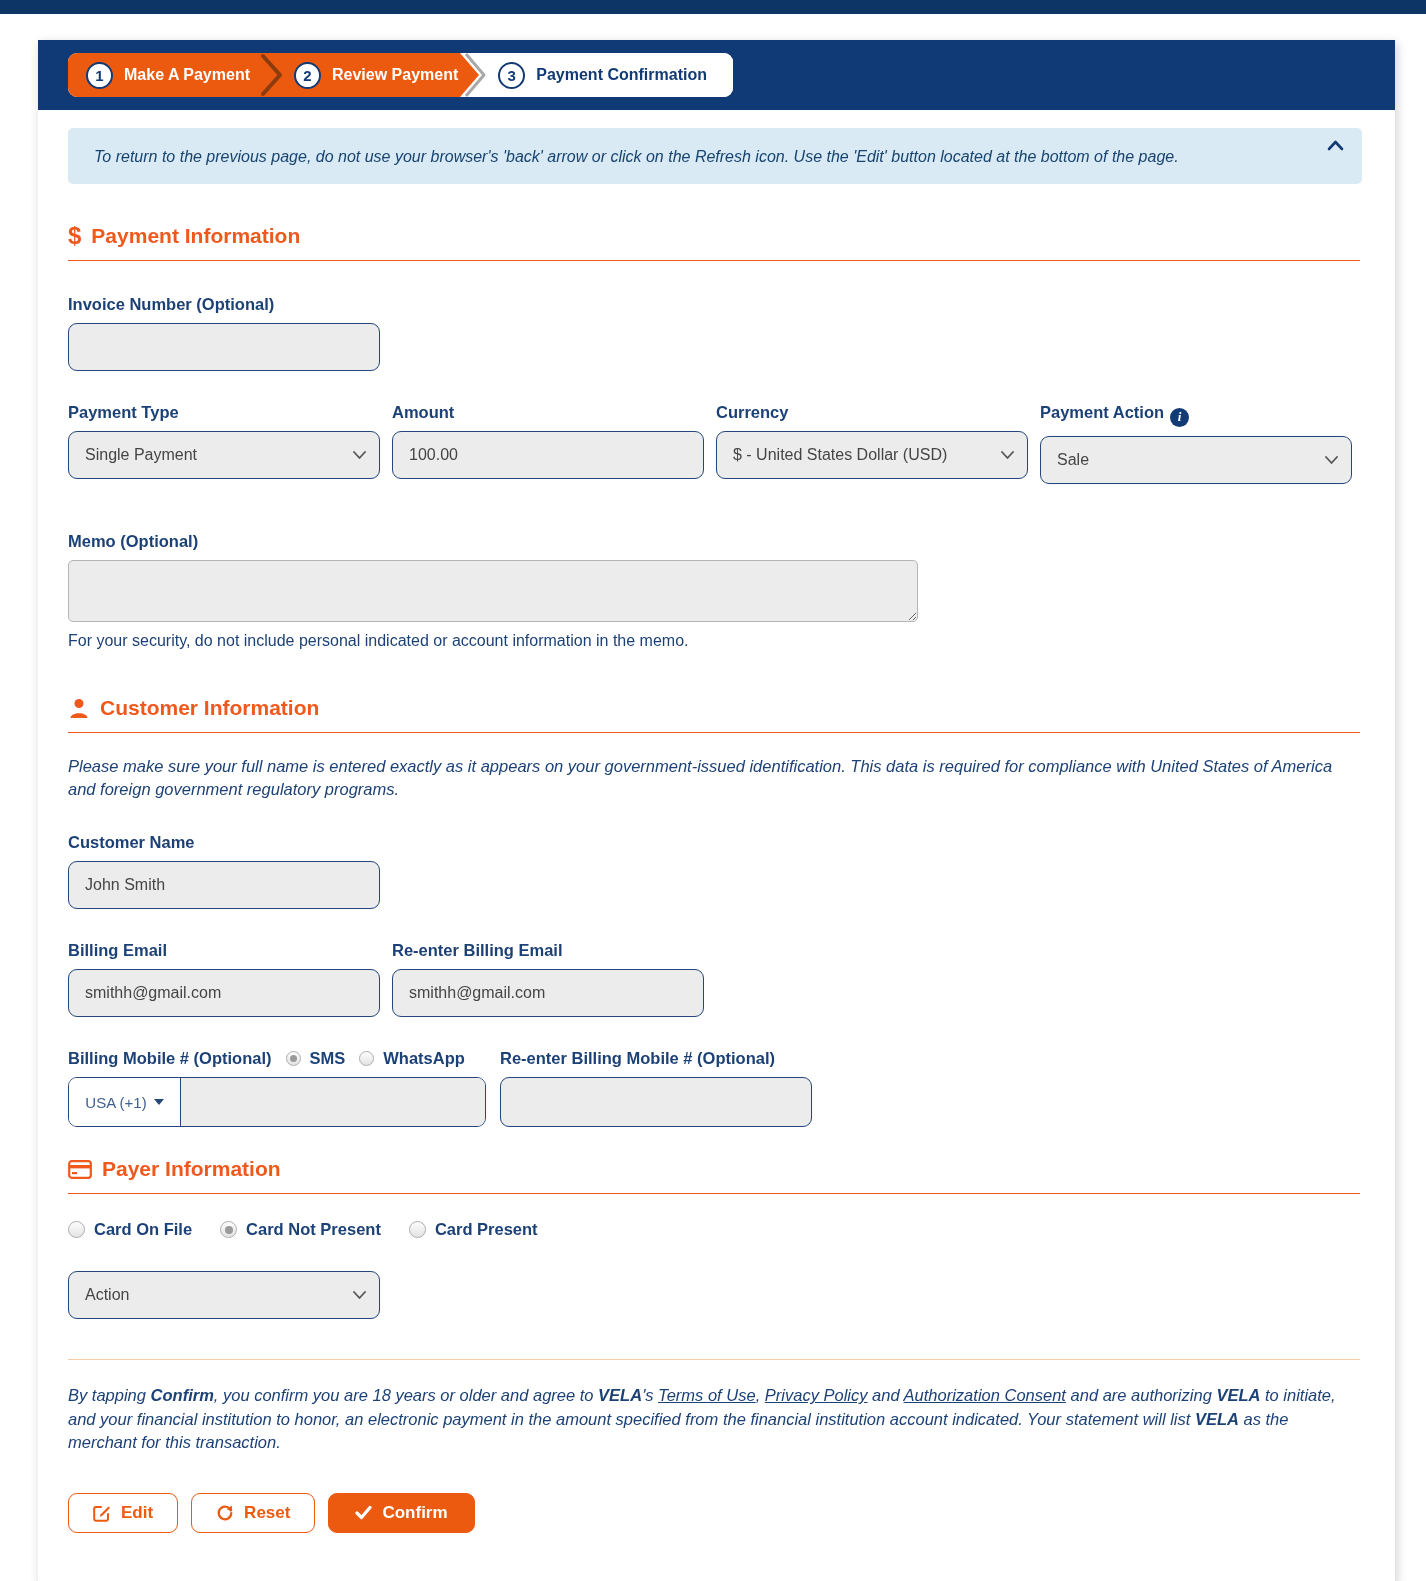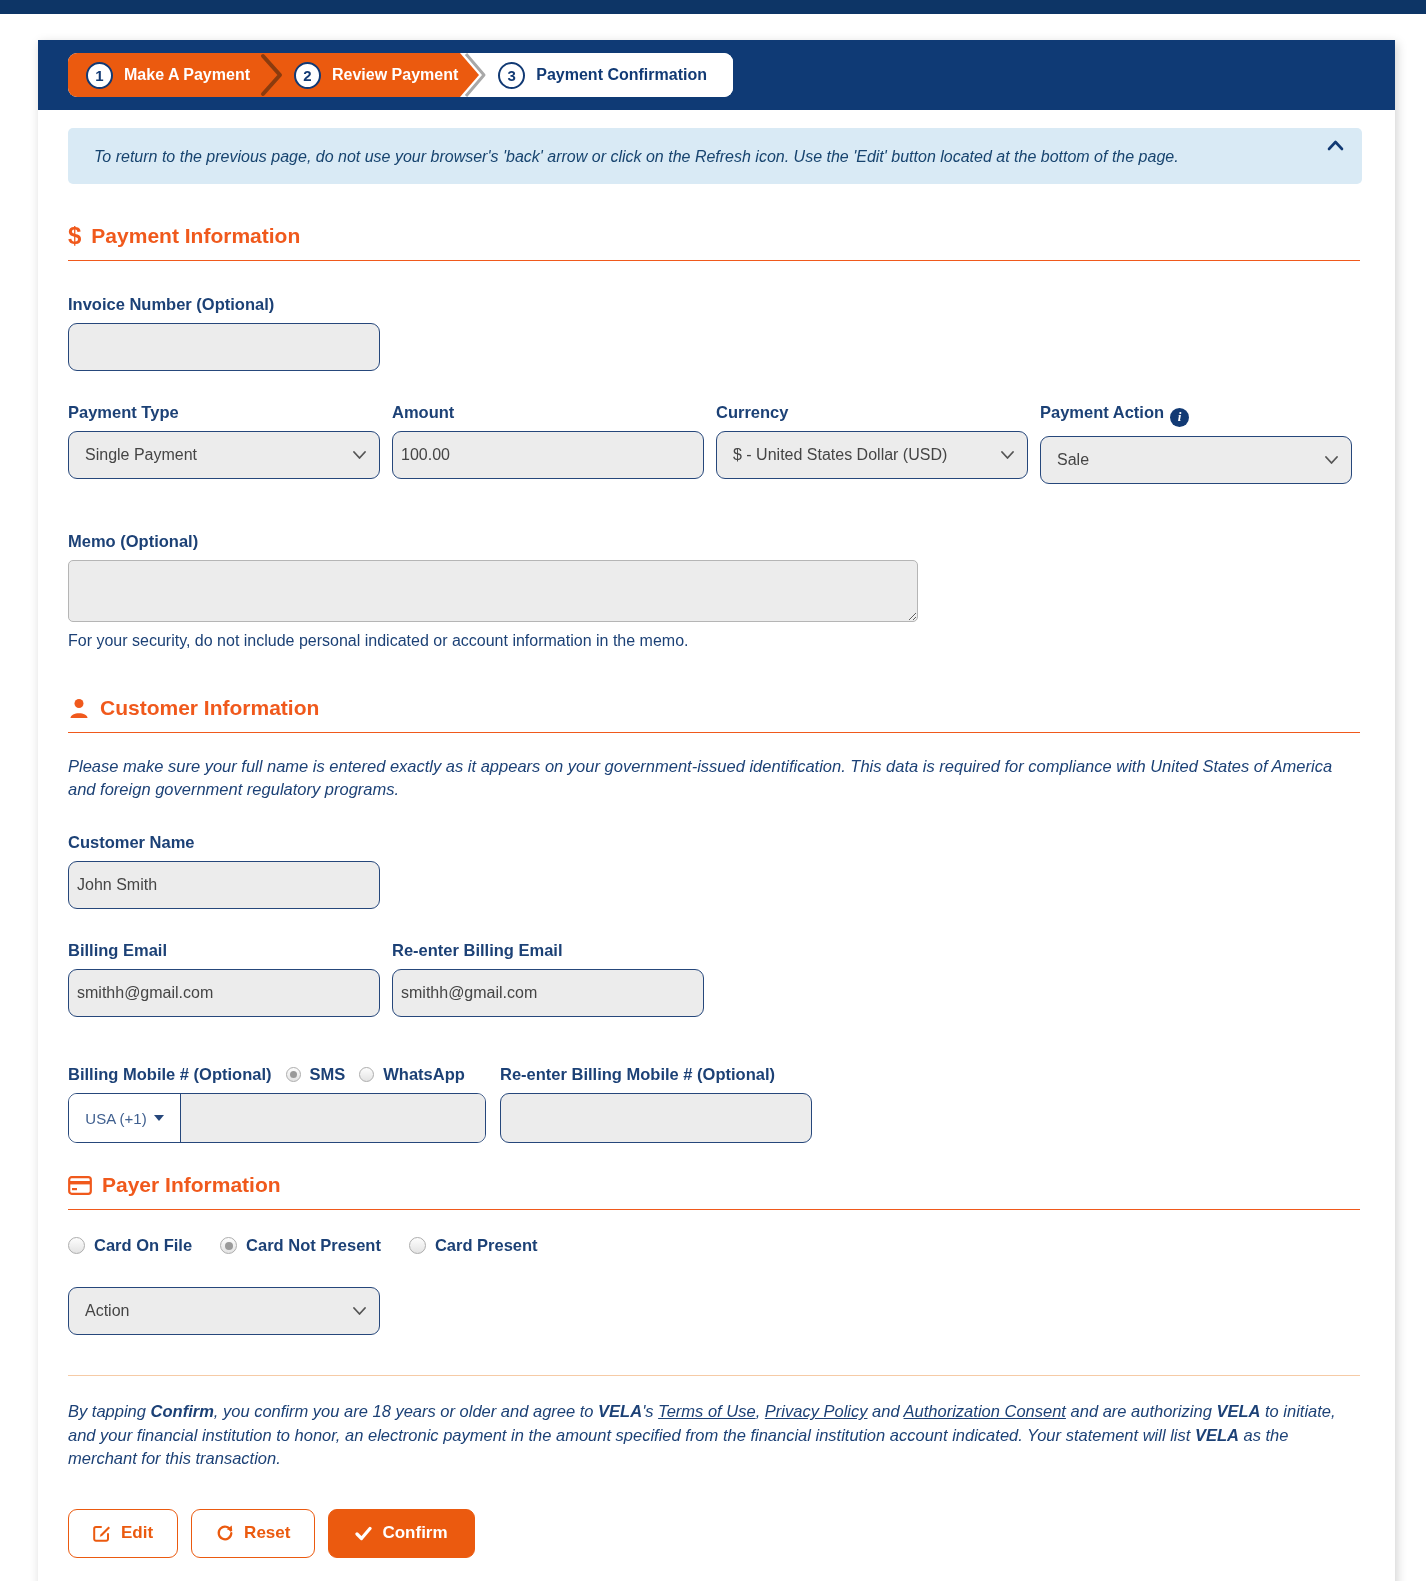--- a/index.html
+++ b/index.html
@@ -54,21 +54,21 @@
   .sec-payer { margin-top:30px; }
 
   .label { font-weight:bold; color:#1c4176; font-size:16.5px; }
   .field-label { margin-bottom:9px; }
 
   .input, .select, .textarea {
     background:#ececec; border:1px solid #26477b; border-radius:9px;
     font-family:"Liberation Sans","DejaVu Sans",sans-serif;
     font-size:16px; color:#454545;
   }
-  .input { height:48px; width:312px; padding:0 8px; }
+  .input { height:48px; width:312px; padding:0 16px; }
   .select {
     height:48px; width:312px; padding:0 13px 0 16px; cursor:pointer;
     display:flex; align-items:center; justify-content:space-between;
   }
   .select-value { color:#454545; white-space:nowrap; overflow:hidden; }
 
   .row { display:flex; gap:12px; }
 
   .invoice-block { margin-top:34px; }
   .pay-row { margin-top:32px; }
@@ -79,21 +79,21 @@
   }
   .memo-note { margin-top:6px; color:#1c4176; font-size:16px; }
 
   .notice {
     margin-top:22px; color:#1c4176; font-size:16.5px; font-style:italic; line-height:1.42;
     max-width:1290px;
   }
 
   .name-block { margin-top:32px; }
   .email-row { margin-top:32px; }
-  .mobile-row { margin-top:48px; display:flex; gap:14px; }
+  .mobile-row { margin-top:32px; display:flex; gap:14px; }
 
   .mobile-label-row { display:flex; align-items:center; gap:14px; margin-bottom:9px; }
 
   .phone-group {
     display:flex; width:418px; height:50px; border:1px solid #26477b;
     border-radius:9px; overflow:hidden; background:#ececec;
   }
   .phone-prefix {
     width:112px; background:#ffffff; border-right:1px solid #26477b;
     display:flex; align-items:center; justify-content:center; gap:7px;
@@ -123,21 +123,21 @@
 
   .legal {
     margin-top:24px; color:#1c4176; font-size:16.5px; font-style:italic; line-height:1.42;
     max-width:1292px;
   }
   .legal b { font-weight:bold; }
   .lnk { text-decoration:underline; cursor:pointer; color:#1c4176; }
 
   .actions { margin-top:38px; display:flex; gap:13px; }
   .btn {
-    height:49px; border-radius:9px; font-size:17px; font-weight:bold;
+    height:40px; border-radius:9px; font-size:17px; font-weight:bold;
     display:inline-flex; align-items:center; gap:10px; cursor:pointer;
     font-family:"Liberation Sans","DejaVu Sans",sans-serif;
   }
   .btn-outline { background:#ffffff; border:1px solid #eb5a0f; color:#eb5a0f; padding:0 24px; }
   .btn-solid { background:#eb5a0f; border:1px solid #eb5a0f; color:#ffffff; padding:0 26px; }
 
   .info-badge {
     display:inline-flex; width:19px; height:19px; border-radius:50%;
     background:#123a74; color:#ffffff; font-size:13px; font-weight:bold;
     align-items:center; justify-content:center; font-style:italic;

